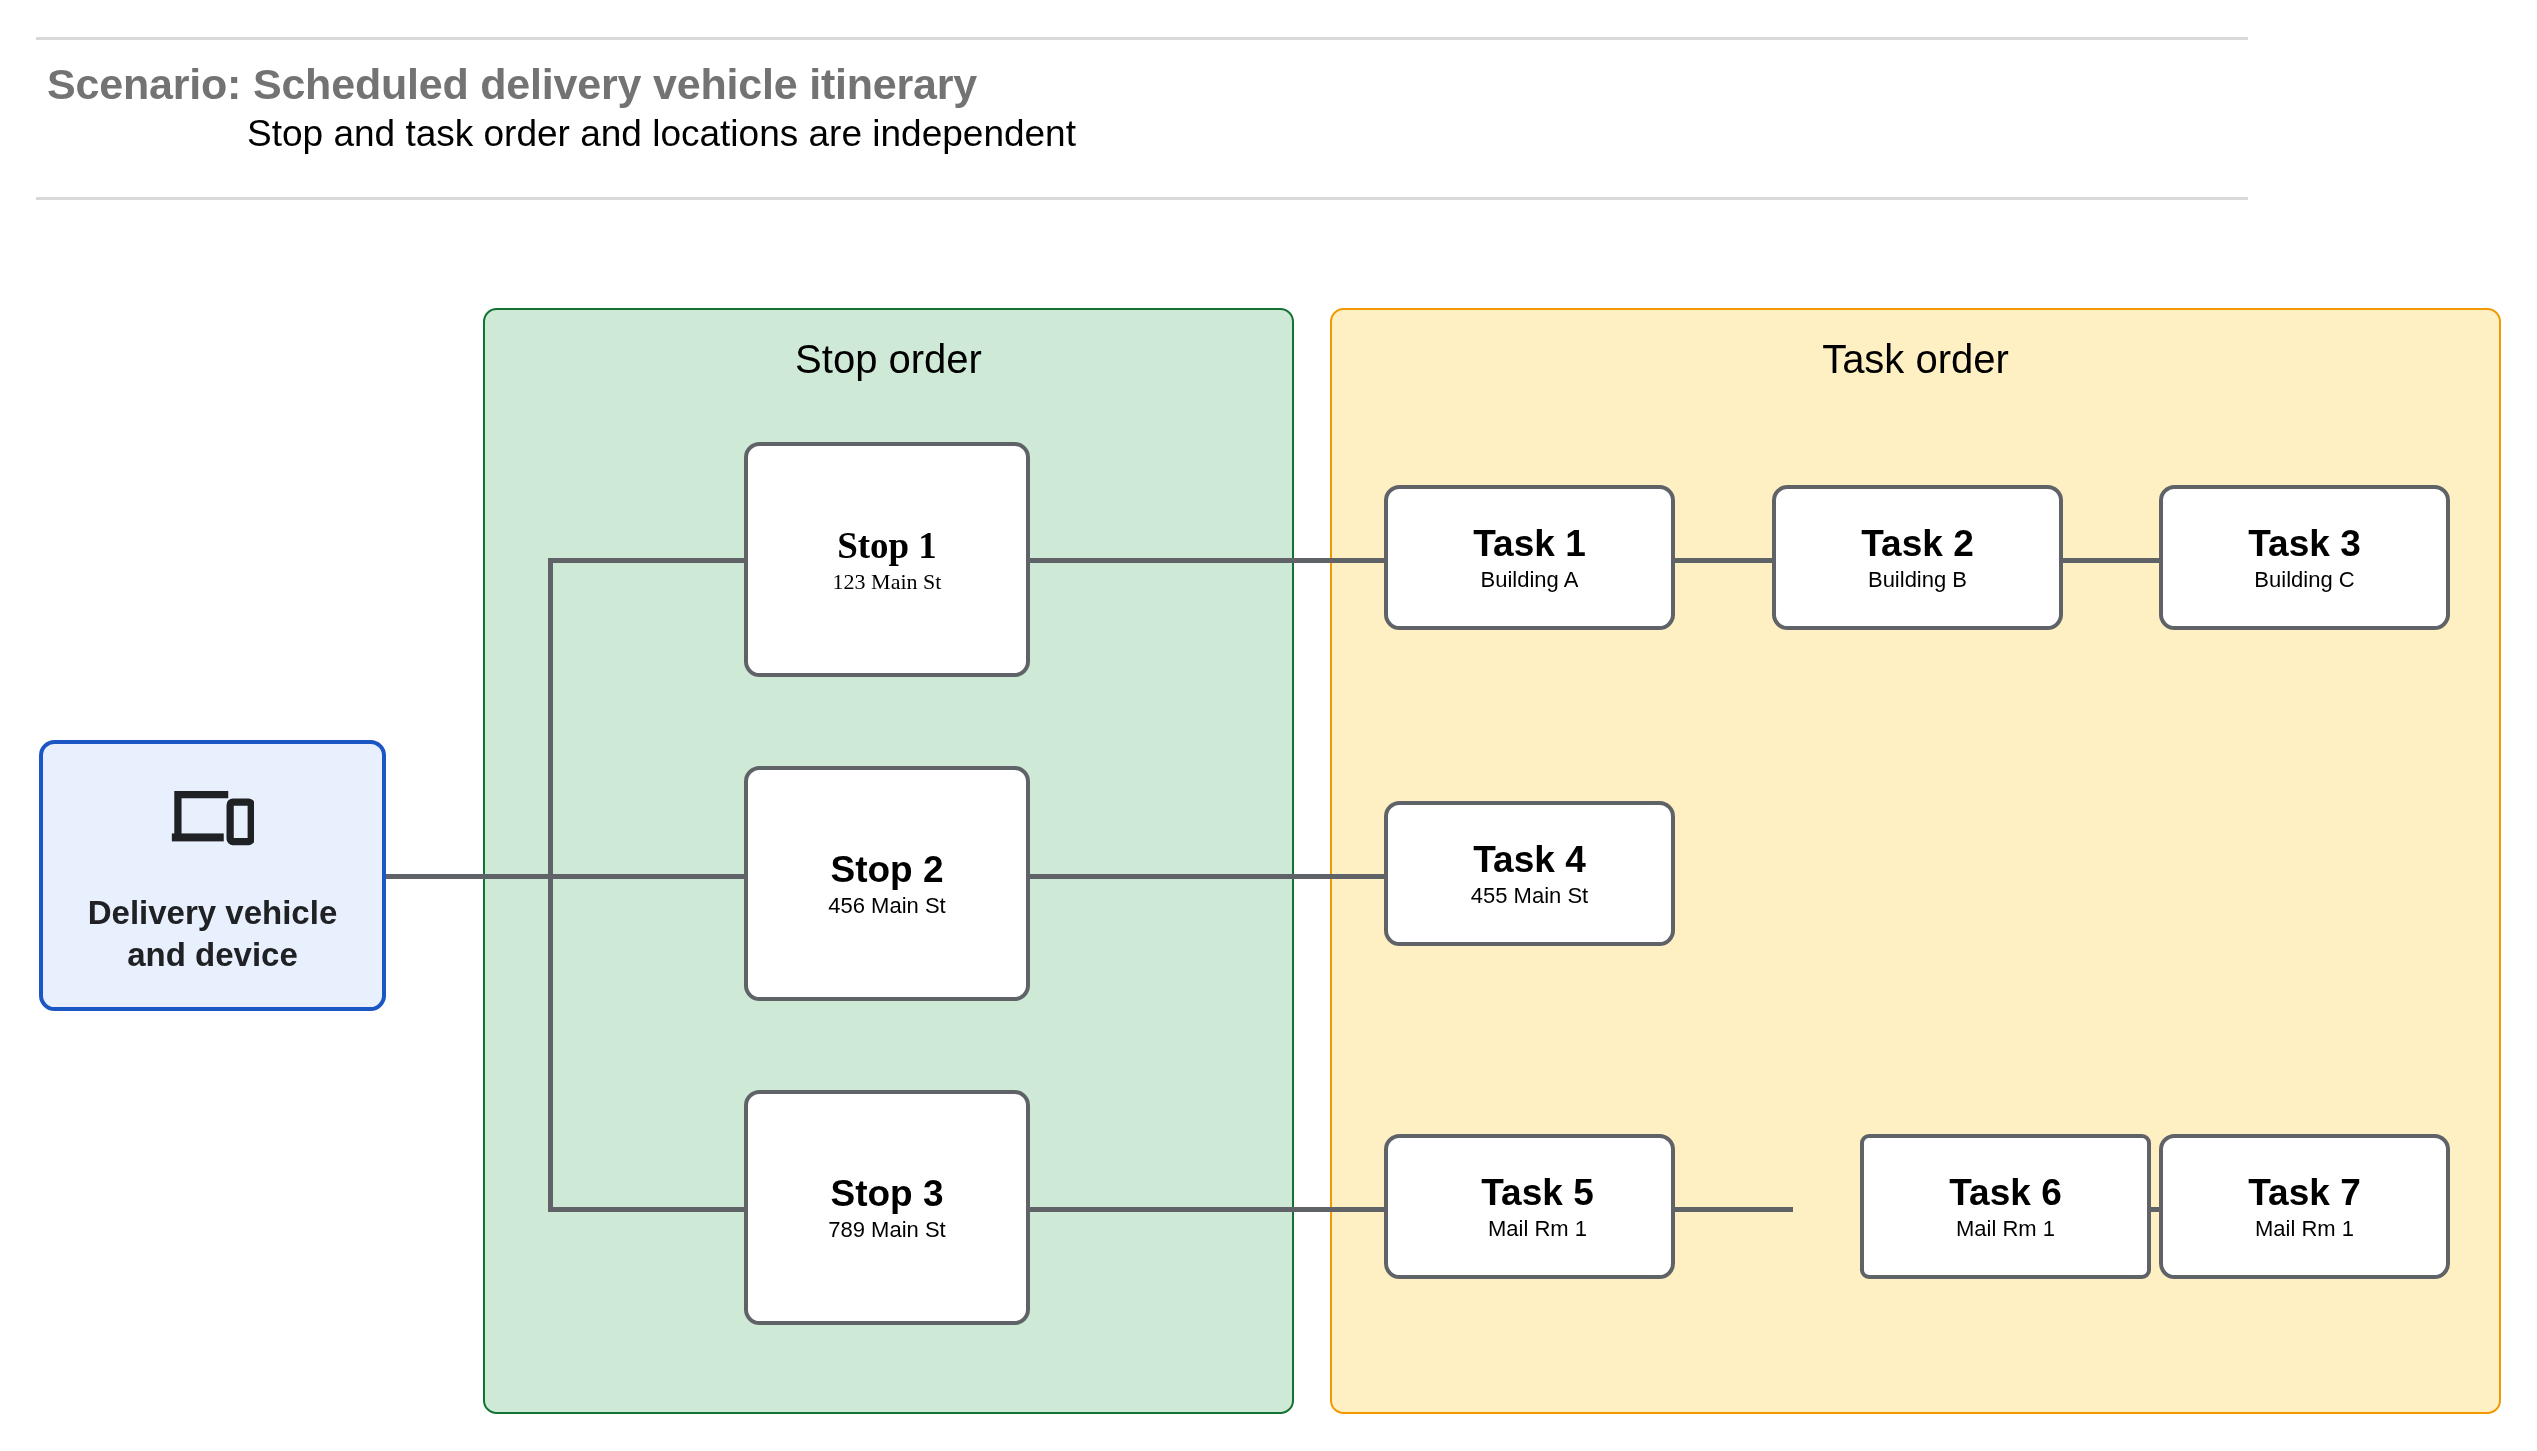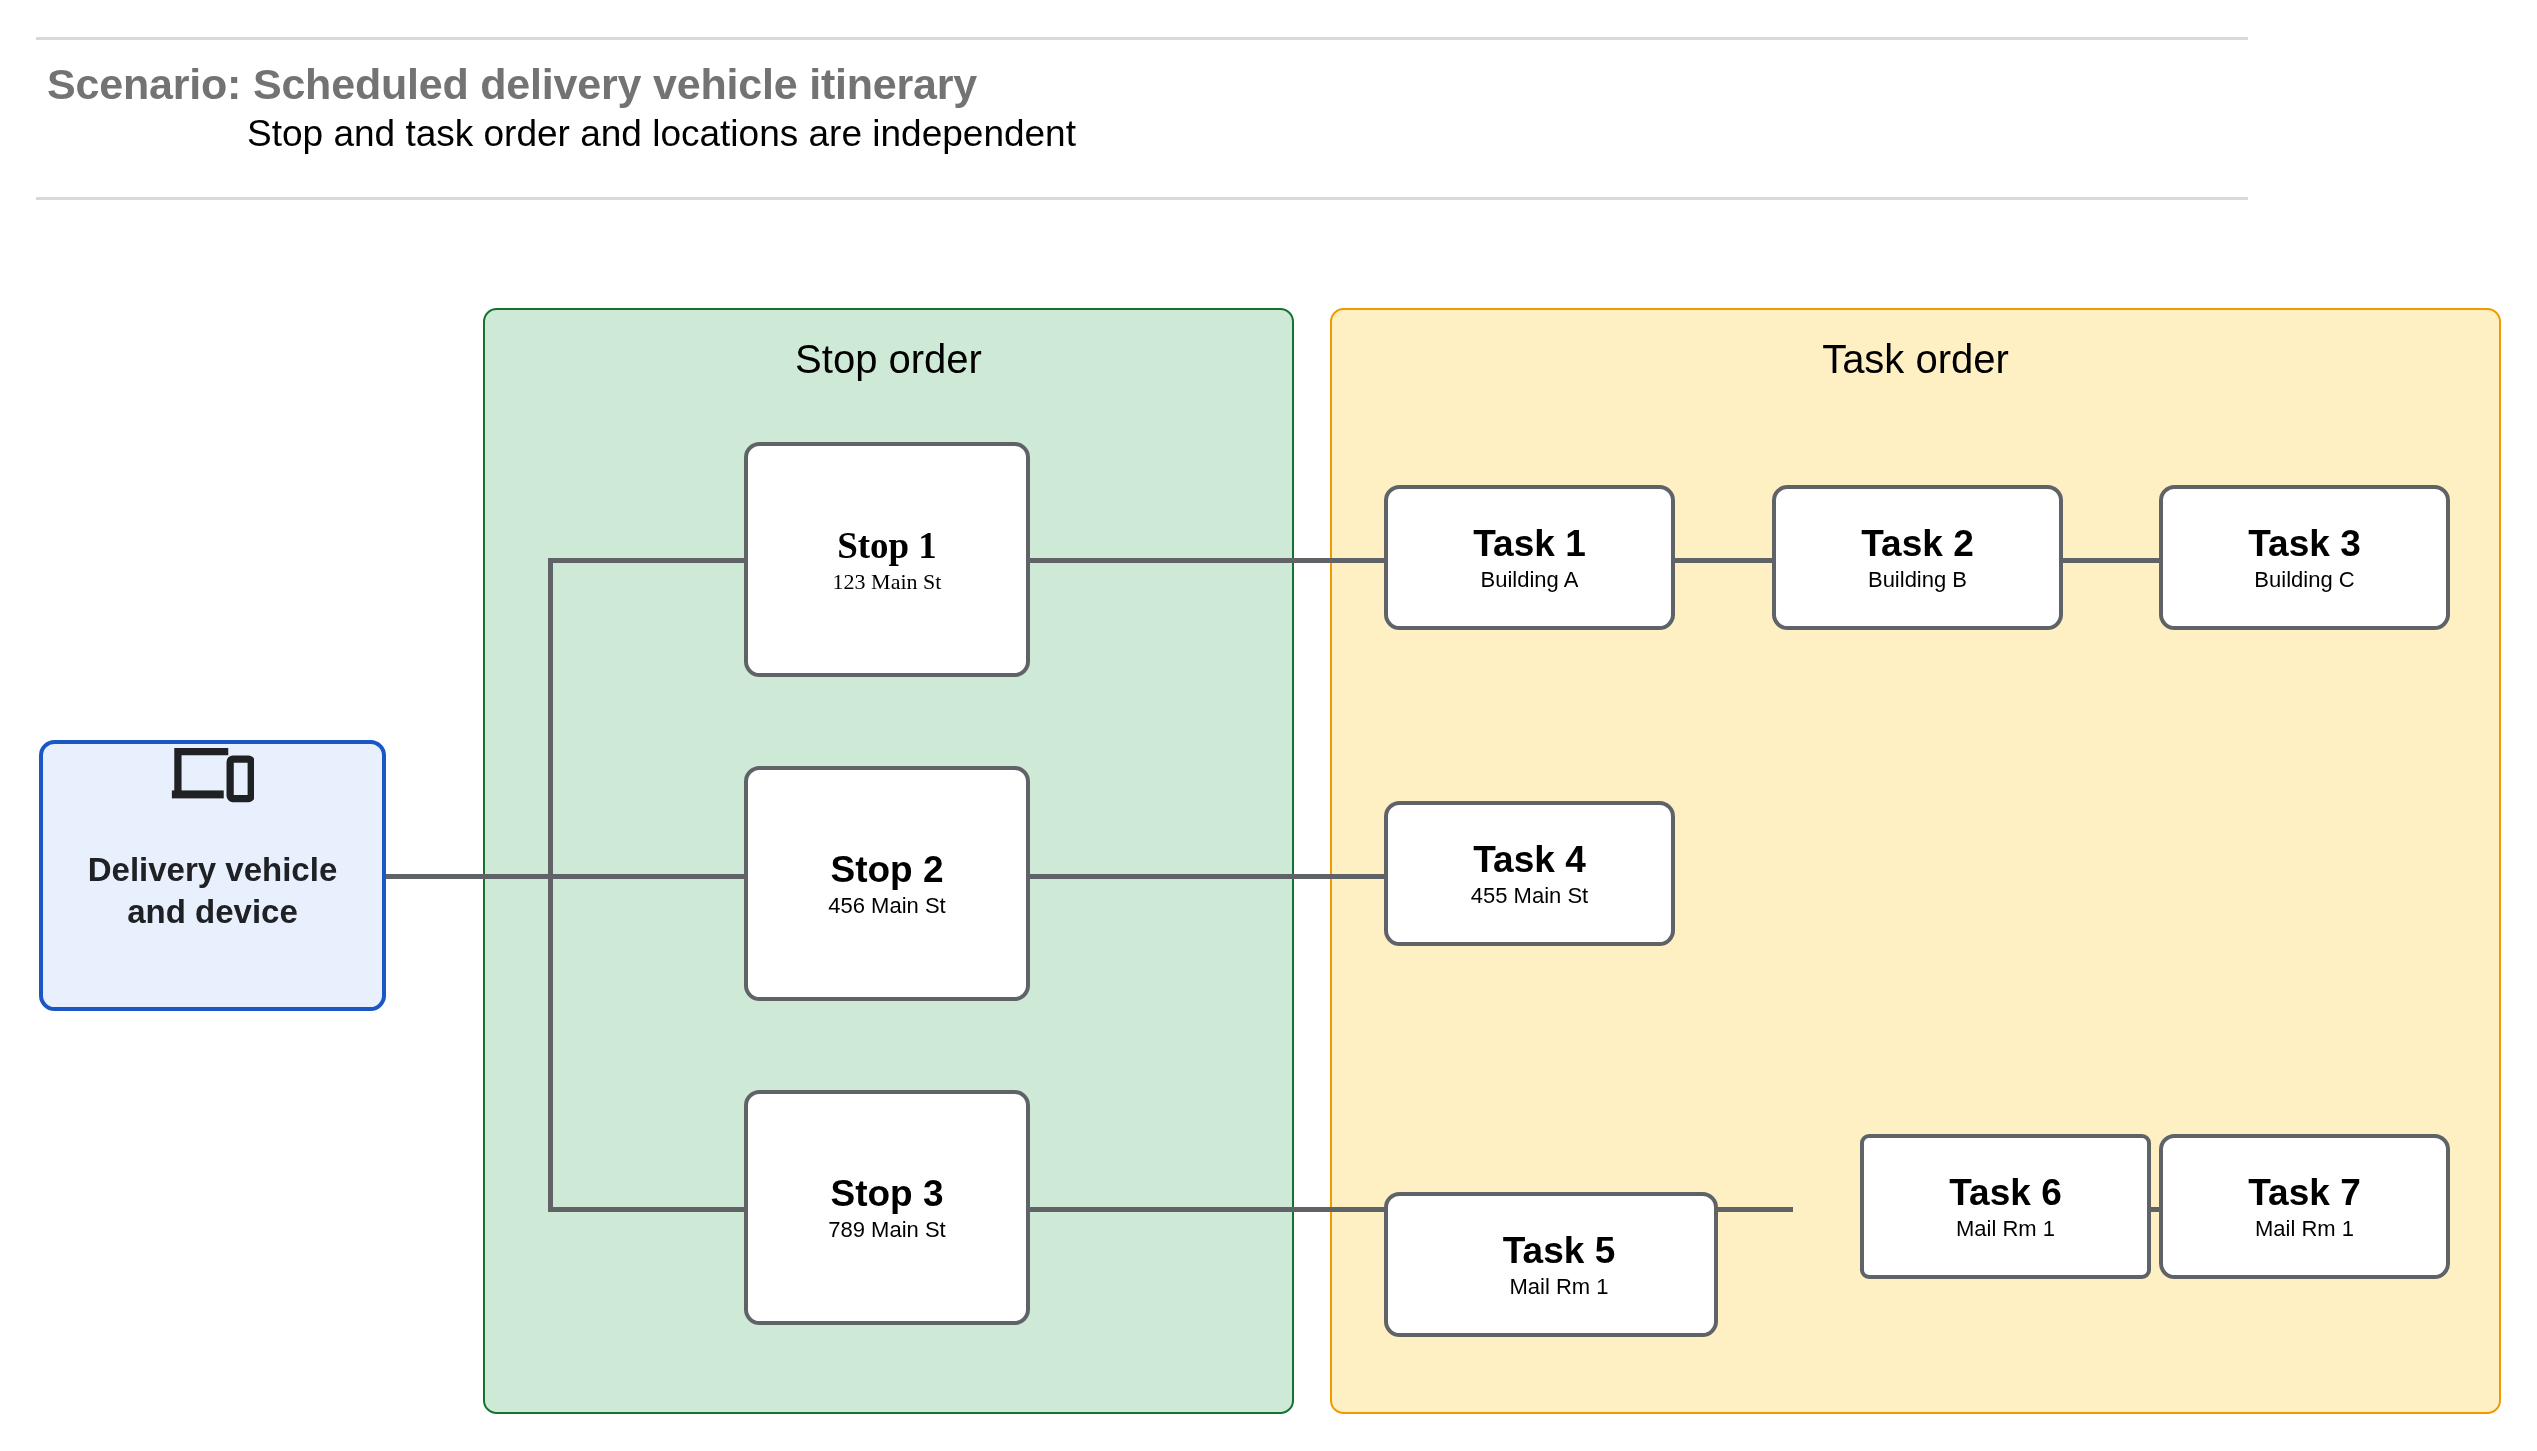--- a/index.html
+++ b/index.html
@@ -127,20 +127,21 @@
     width: 347px;
     height: 271px;
     box-sizing: border-box;
     background: #e8f0fe;
     border: 4.8px solid #1a56c4;
     border-radius: 15.5px;
     display: flex;
     flex-direction: column;
     align-items: center;
     justify-content: flex-start;
+    padding-top: 43px;
   }
   .vehicle-icon {
     width: 83px;
     height: 60px;
     display: block;
   }
   .vehicle-label {
     margin-top: 45px;
     font-size: 33px;
     font-weight: bold;
@@ -231,21 +232,21 @@
   <div class="node" style="left:2159px; top:485px; width:291px; height:145px;">
     <div class="node-title">Task 3</div>
     <div class="node-sub">Building C</div>
   </div>
 
   <div class="node" style="left:1384px; top:801px; width:291px; height:145px;">
     <div class="node-title">Task 4</div>
     <div class="node-sub">455 Main St</div>
   </div>
 
-  <div class="node" style="left:1384px; top:1192px; width:334px; height:145px;padding-left:16px;">
+  <div class="node" style="left:1384px; top:1134px; width:291px; height:145px;padding-left:16px;">
     <div class="node-title">Task 5</div>
     <div class="node-sub">Mail Rm 1</div>
   </div>
 
   <div class="node" style="left:1860px; top:1134px; width:291px; height:145px;border-radius:9px;">
     <div class="node-title">Task 6</div>
     <div class="node-sub">Mail Rm 1</div>
   </div>
 
   <div class="node" style="left:2159px; top:1134px; width:291px; height:145px;">

